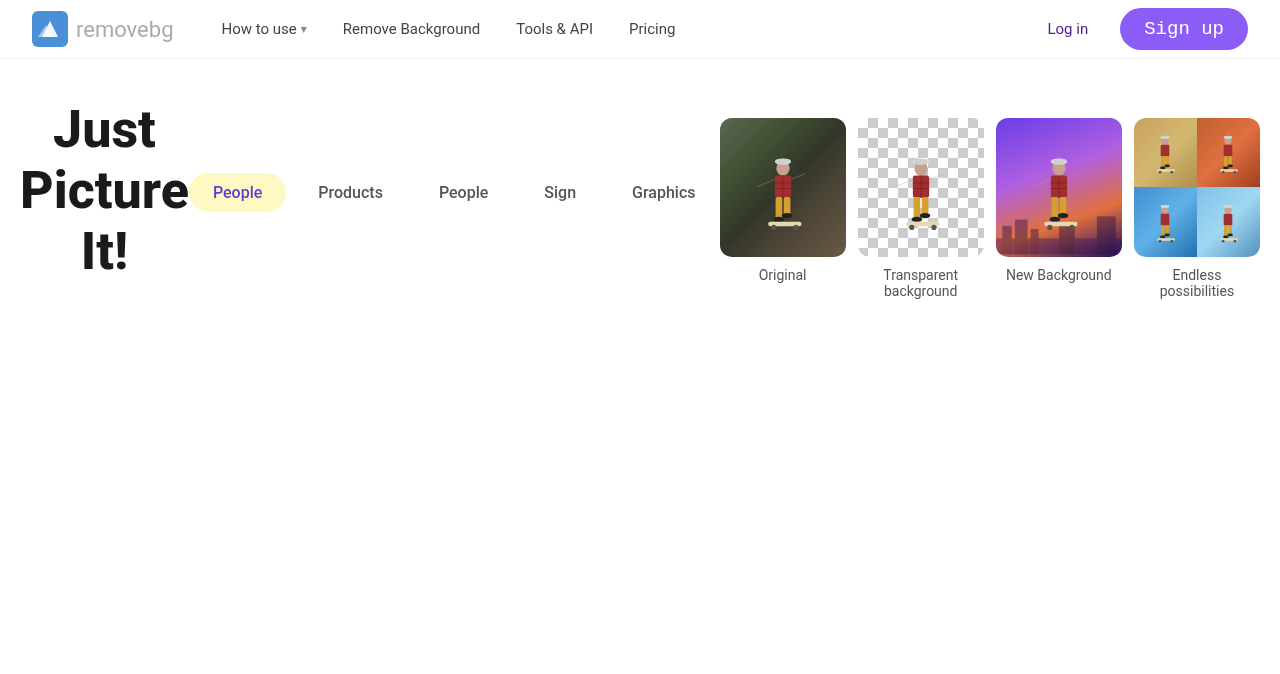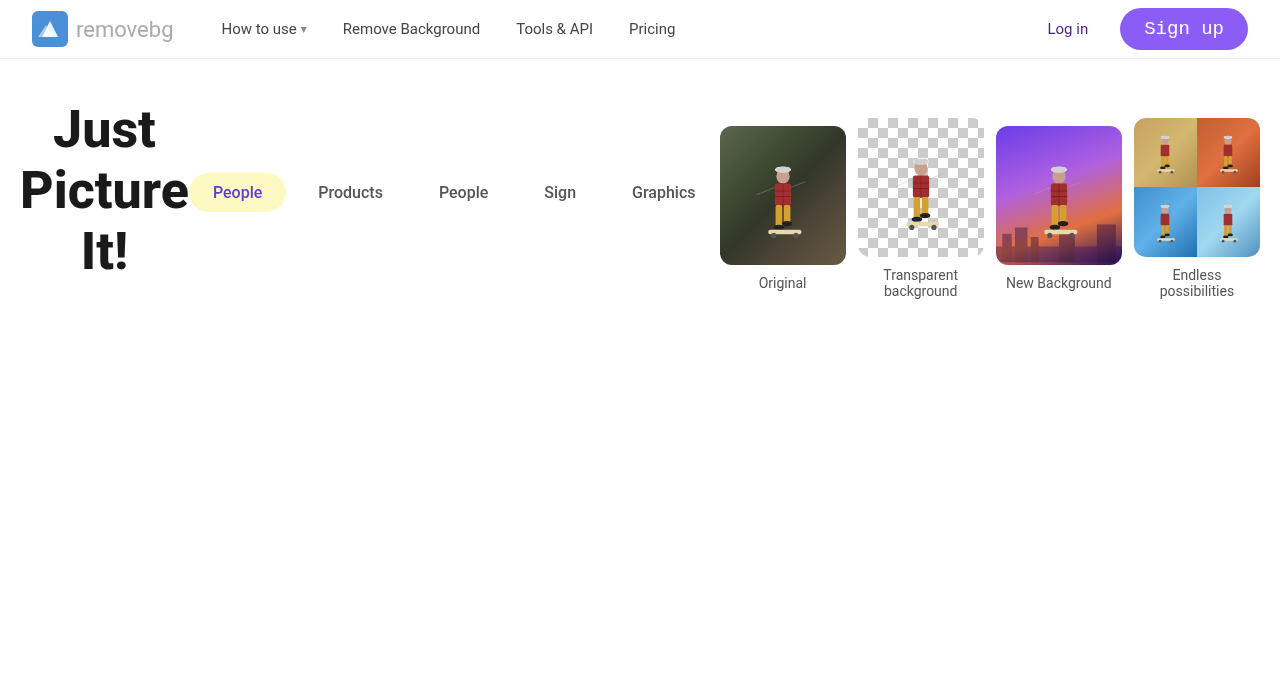--- a/index.html
+++ b/index.html
@@ -132,21 +132,20 @@
       gap: 12px;
       width: 100%;
       max-width: 1220px;
     }
 
     .image-card {
       display: flex;
       flex-direction: column;
       align-items: center;
       gap: 10px;
-      justify-content: center;
     }
 
     .image-card-inner {
       width: 100%;
       border-radius: 12px;
       overflow: hidden;
       aspect-ratio: 1 / 1.1;
       position: relative;
     }
 

